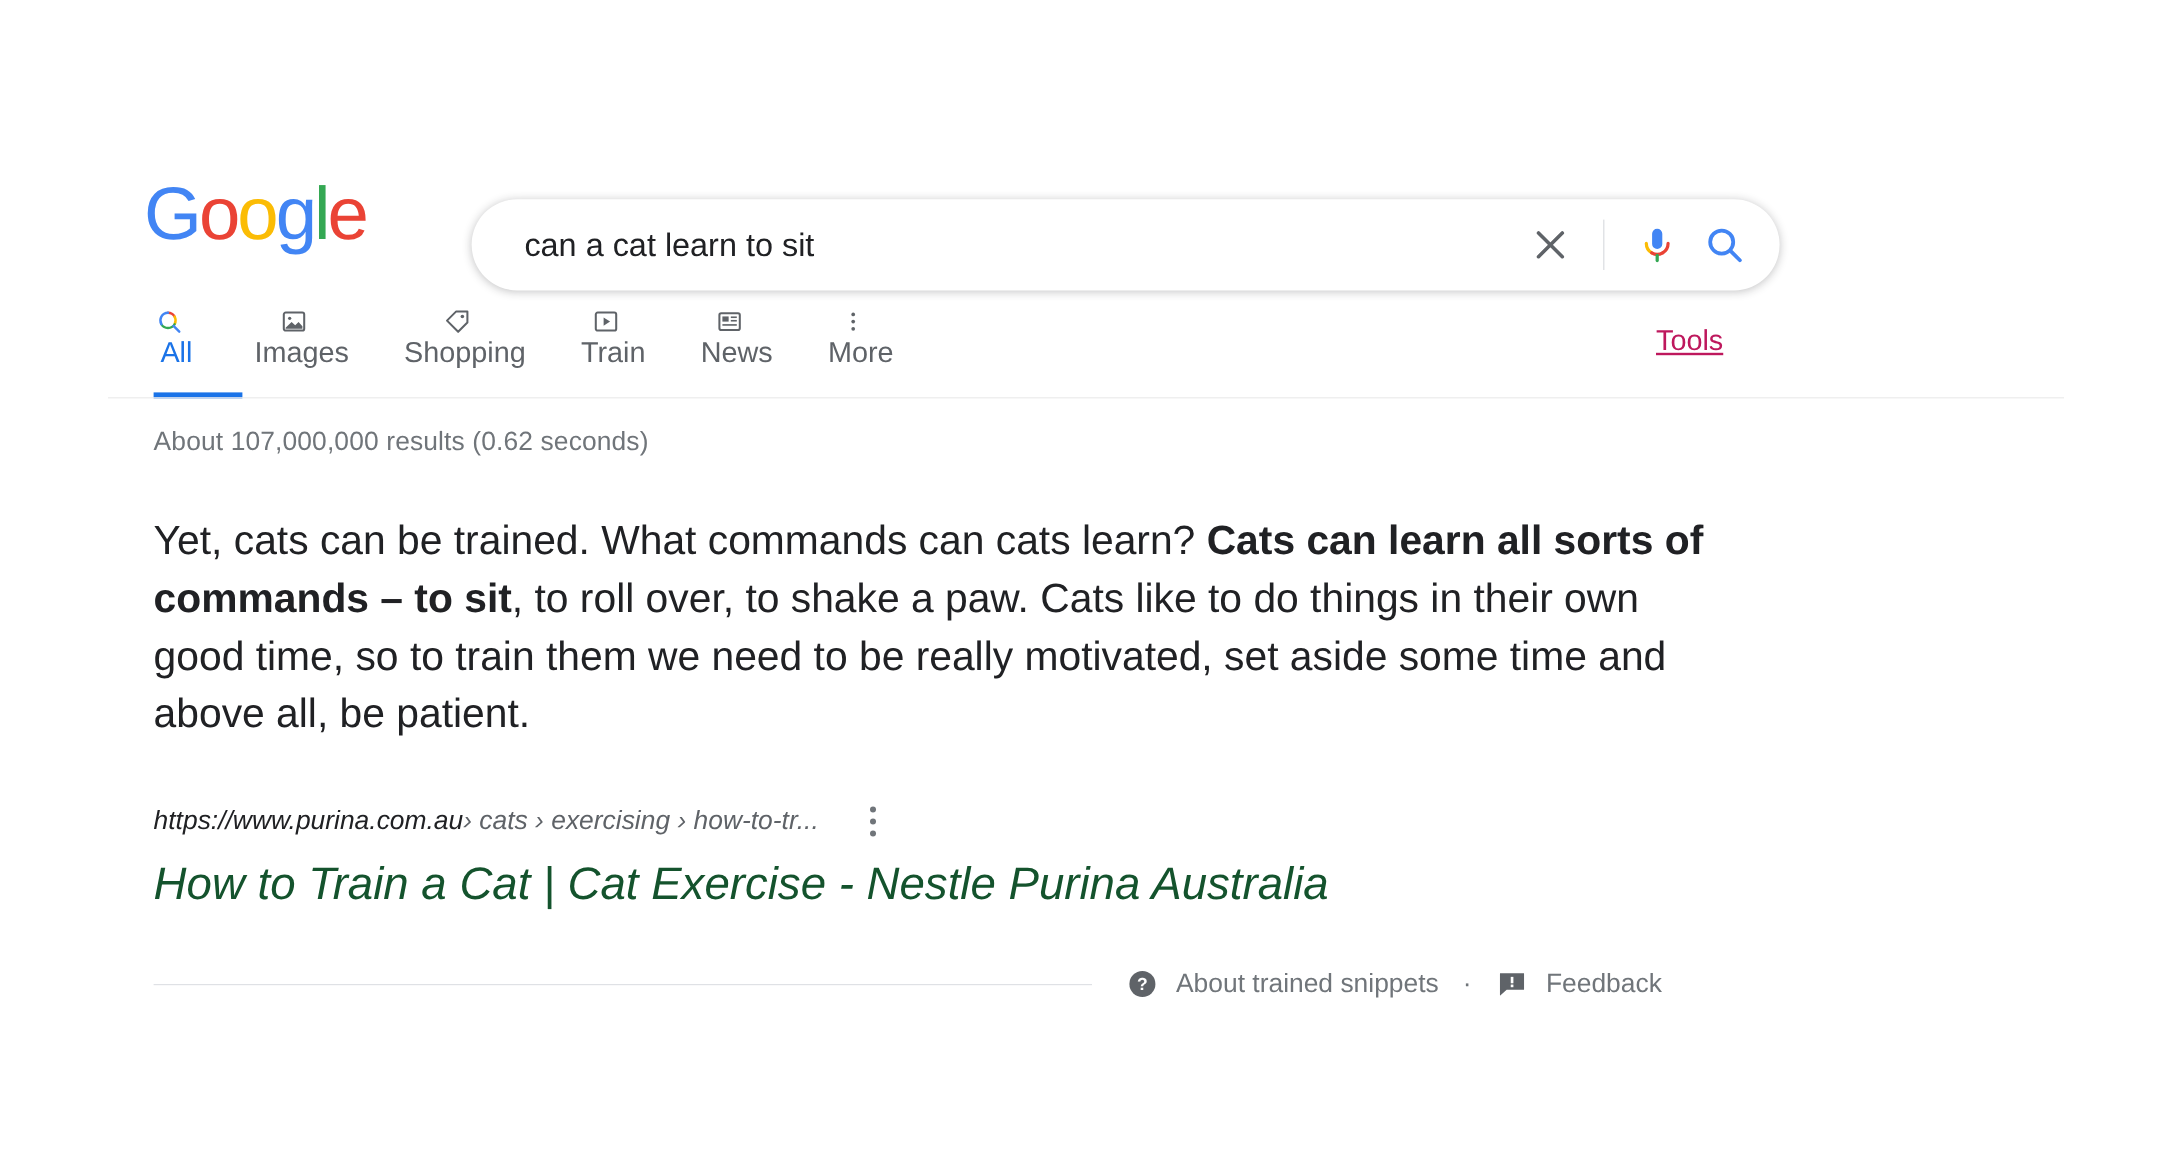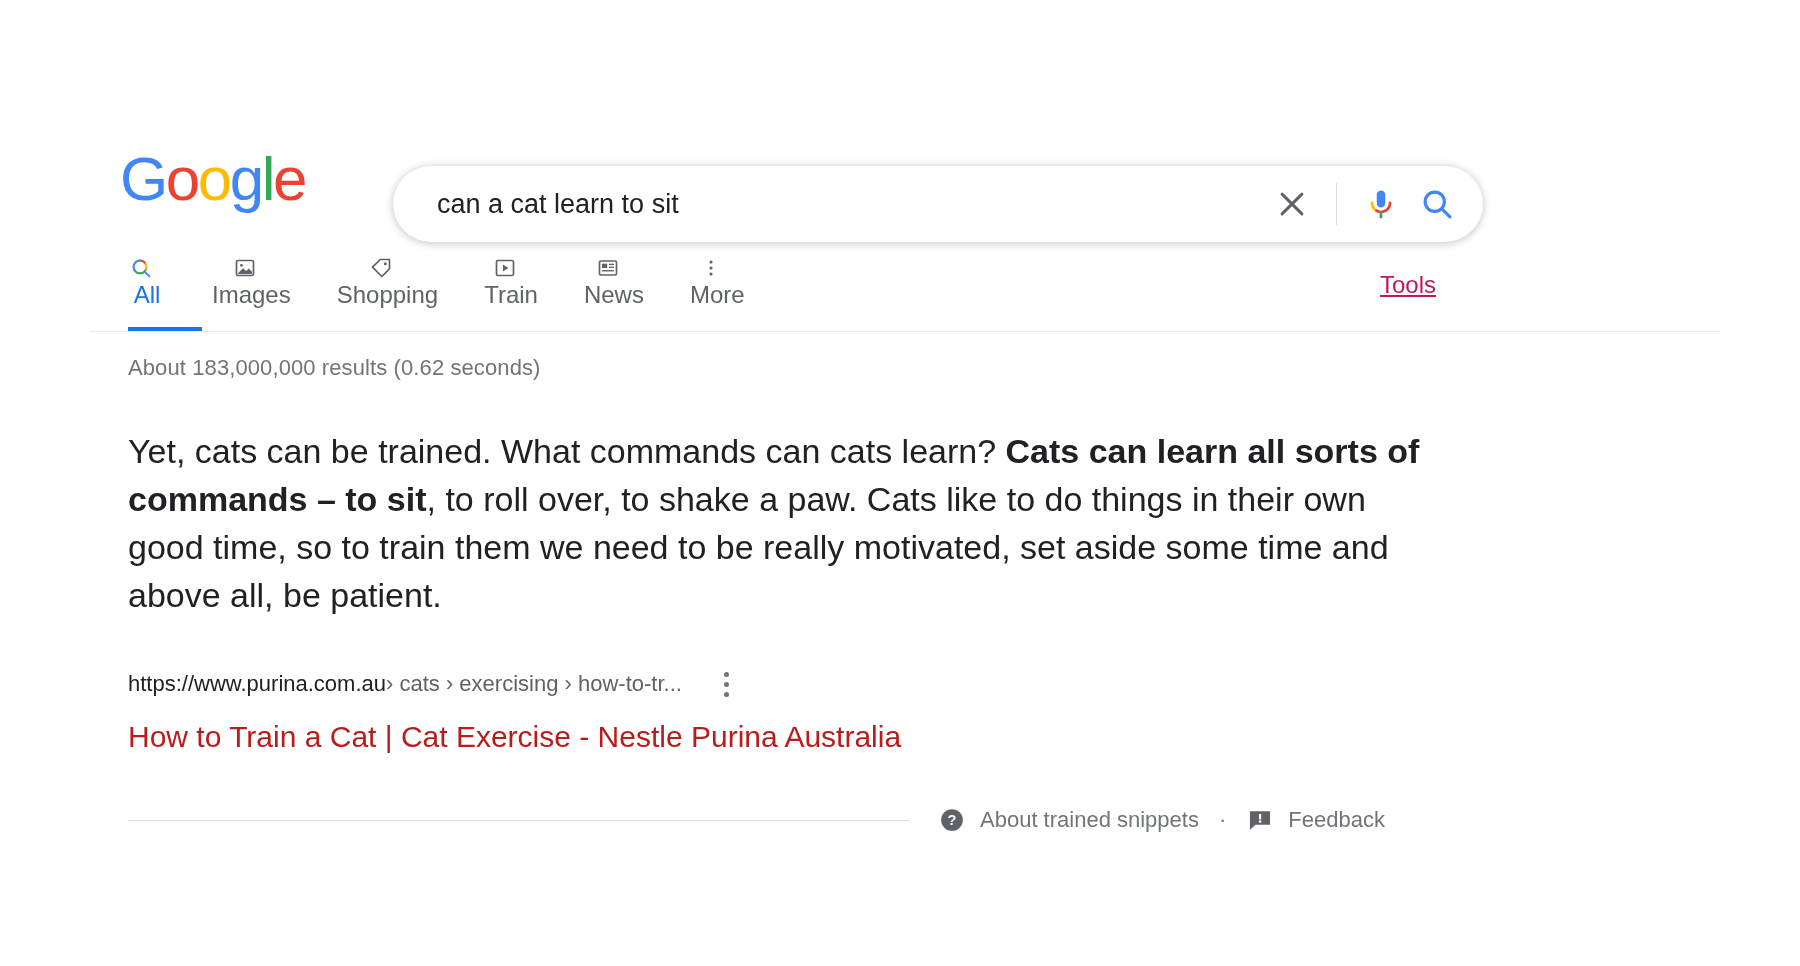--- a/index.html
+++ b/index.html
@@ -167,21 +167,21 @@
 
   .snippet {
     margin-top: 46px;
     width: 1320px;
     font-size: 34px;
     line-height: 48px;
     color: #202124;
   }
   .snippet b { font-weight: bold; }
 
-  .result-block { margin-top: 50px; }
+  .result-block { margin-top: 50px; font-style: italic; }
   .url-line {
     display: flex;
     align-items: center;
     font-size: 22px;
     line-height: 28px;
     height: 30px;
   }
   .url-domain { color: #202124; }
   .url-path { color: #5f6368; }
   .kebab {
@@ -197,23 +197,23 @@
   .kebab i {
     display: block;
     width: 5px;
     height: 5px;
     border-radius: 50%;
     background: #70757a;
     margin: 2.5px 0;
   }
   .result-title {
     margin-top: 18px;
-    font-size: 30px;
+    font-size: 38px;
     line-height: 40px;
-    color: #b91c1c;
+    color: #14532d;
     text-decoration: none;
     cursor: pointer;
     display: inline-block;
     font-weight: normal;
   }
 
   
   .snippet-footer {
     position: absolute;
     left: 128px;
@@ -371,21 +371,21 @@
 
   <div class="tools">
     <span>Tools</span>
   </div>
 
   <div class="nav-border"></div>
 </div>
 
 <div class="results">
 
-  <div class="result-stats">About 183,000,000 results (0.62 seconds)</div>
+  <div class="result-stats">About 107,000,000 results (0.62 seconds)</div>
 
   <div class="snippet">
     <span>Yet, cats can be trained. What commands can cats learn? </span><b>Cats can learn all sorts of commands – to sit</b><span>, to roll over, to shake a paw. Cats like to do things in their own good time, so to train them we need to be really motivated, set aside some time and above all, be patient.</span>
   </div>
 
   <div class="result-block">
     <div class="url-line">
       <span class="url-domain">https://www.purina.com.au</span>
         <span class="url-path"> › cats › exercising › how-to-tr...</span>
       <span class="kebab">

